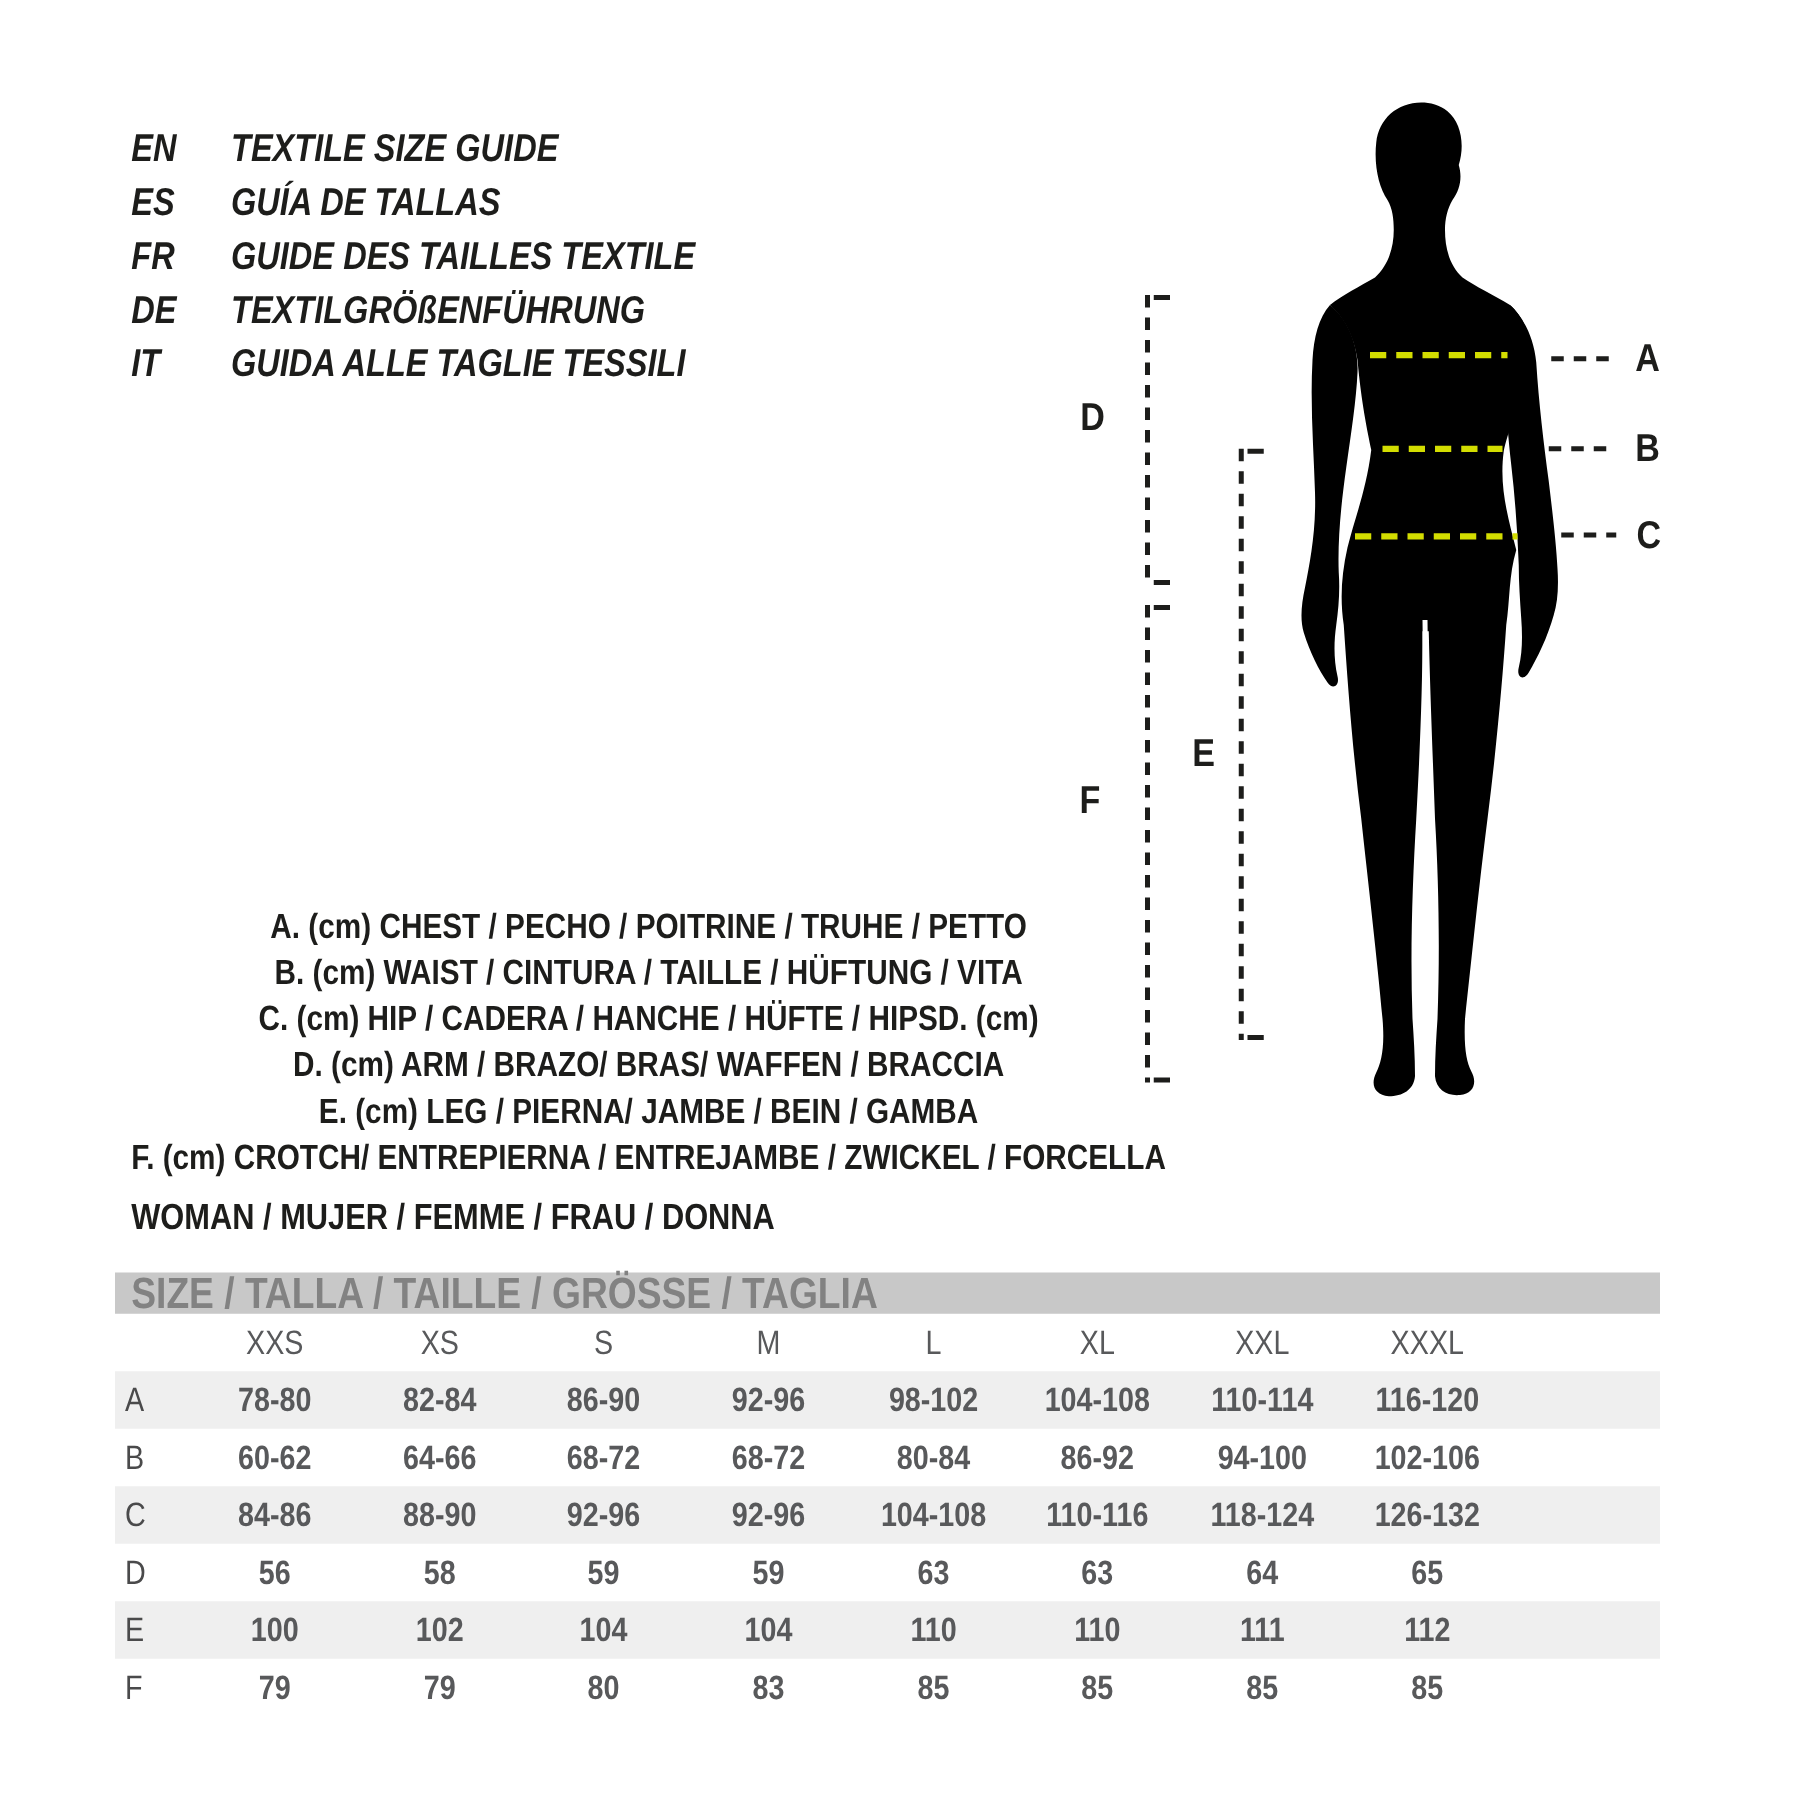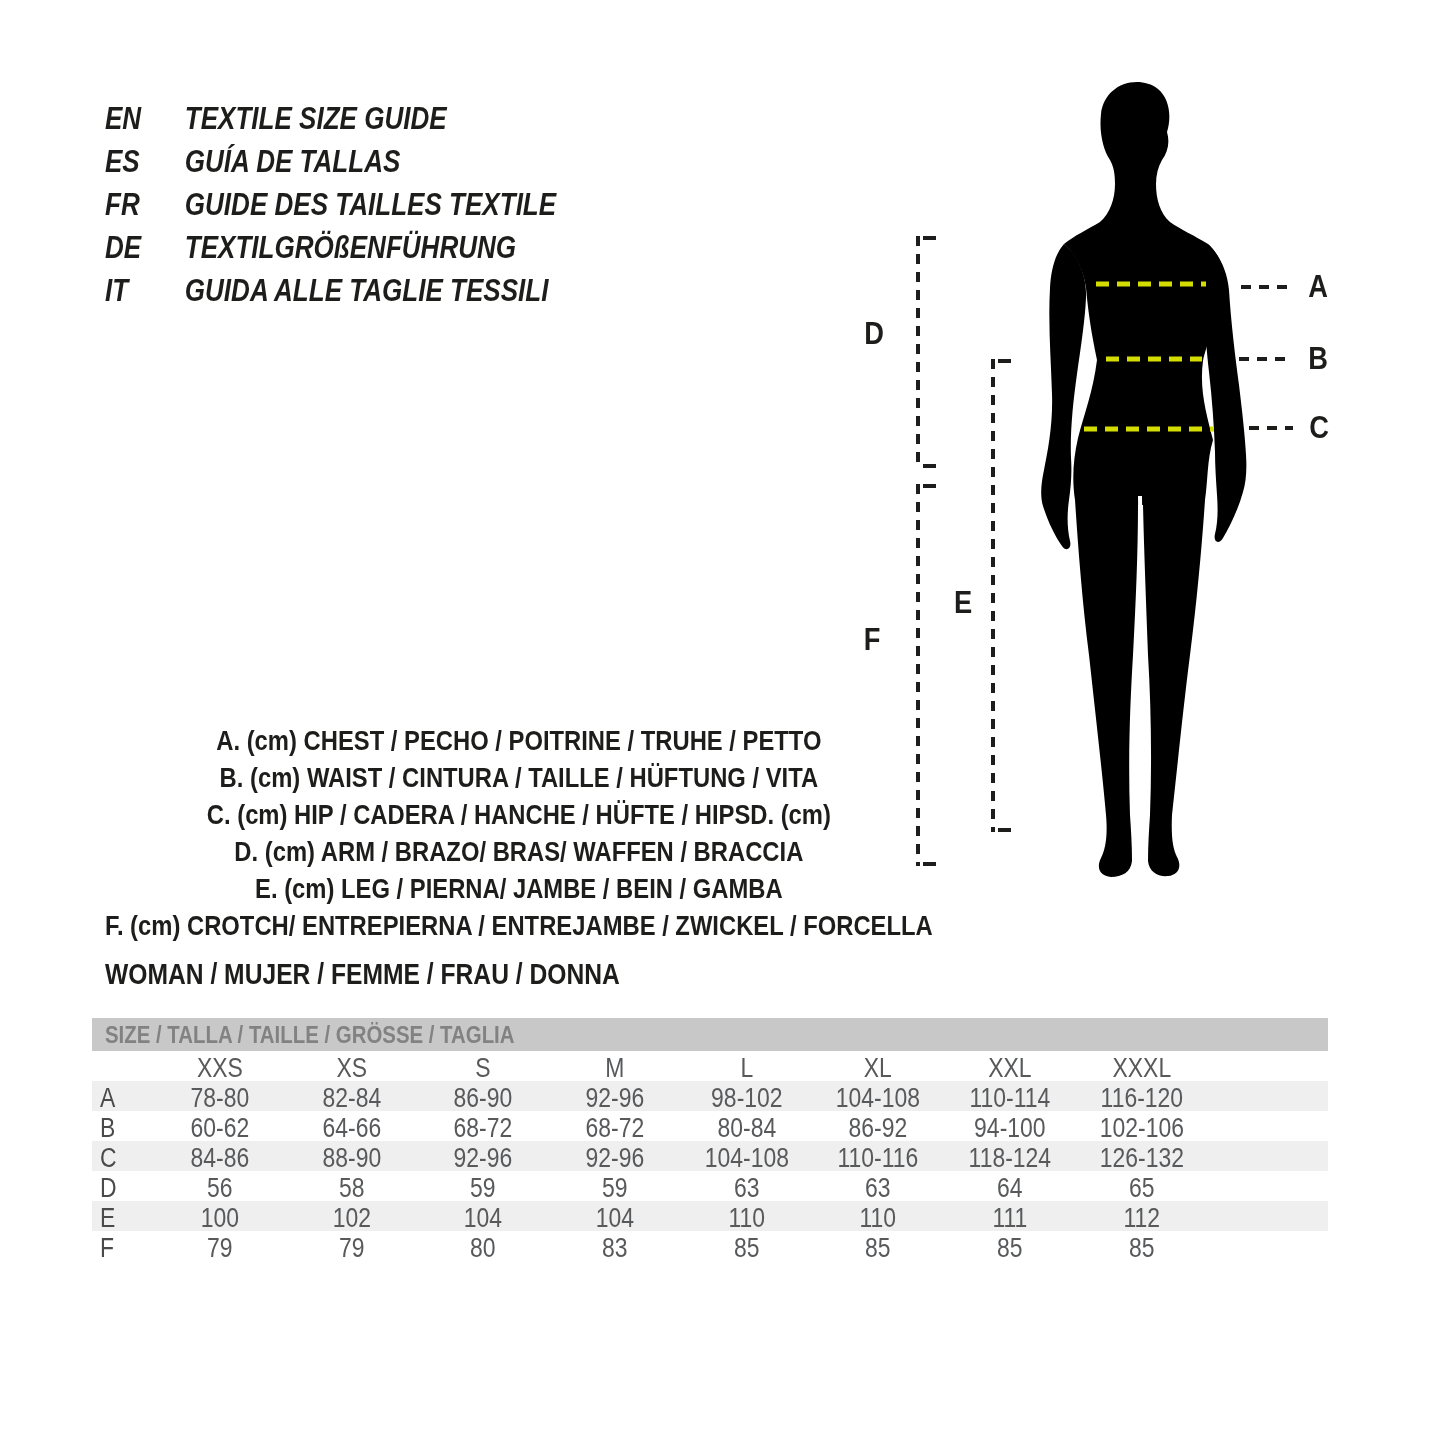--- a/index.html
+++ b/index.html
@@ -27,25 +27,25 @@
   .legend-line{height:37px;line-height:37px;font-size:28px;font-weight:700;white-space:nowrap;
     transform:scaleX(.85);transform-origin:0 50%;}
 
   
   .section-title{position:absolute;left:105px;top:958px;font-size:29px;font-weight:700;
     white-space:nowrap;transform:scaleX(.85);transform-origin:0 50%;}
 
   
   .size-table{position:absolute;left:92px;top:1018px;width:1236px;}
   .table-header{height:33px;line-height:33px;background:#c8c8c8;color:#828282;
-    font-size:24px;font-weight:700;padding-left:13px;box-sizing:border-box;}
+    font-size:35px;font-weight:700;padding-left:13px;box-sizing:border-box;}
   .table-header span{display:inline-block;transform:scaleX(.85);transform-origin:0 50%;white-space:nowrap;}
-  .trow{display:grid;grid-template-columns:62px repeat(8,131.7px) 1fr;height:30px;align-items:center;}
+  .trow{display:grid;grid-template-columns:62px repeat(8,131.7px) 1fr;height:46px;align-items:center;}
   .trow.shade{background:#efefef;}
-  .tcell{font-size:27px;color:#58595b;text-align:center;line-height:34px;}
+  .tcell{font-size:27px;color:#58595b;text-align:center;line-height:34px;font-weight:bold;}
   .tcell .cxc{width:100%;}
   .tlabel{font-size:27px;color:#4a4a4b;text-align:left;padding-left:8px;line-height:34px;}
   .tlabel .inner{display:inline-block;transform:scaleX(.85);transform-origin:0 50%;}
   .sizes-row .tcell{font-weight:400;}
 </style>
 </head>
 <body>
 
 <div class="lang-block">
   <div class="lang-row">

